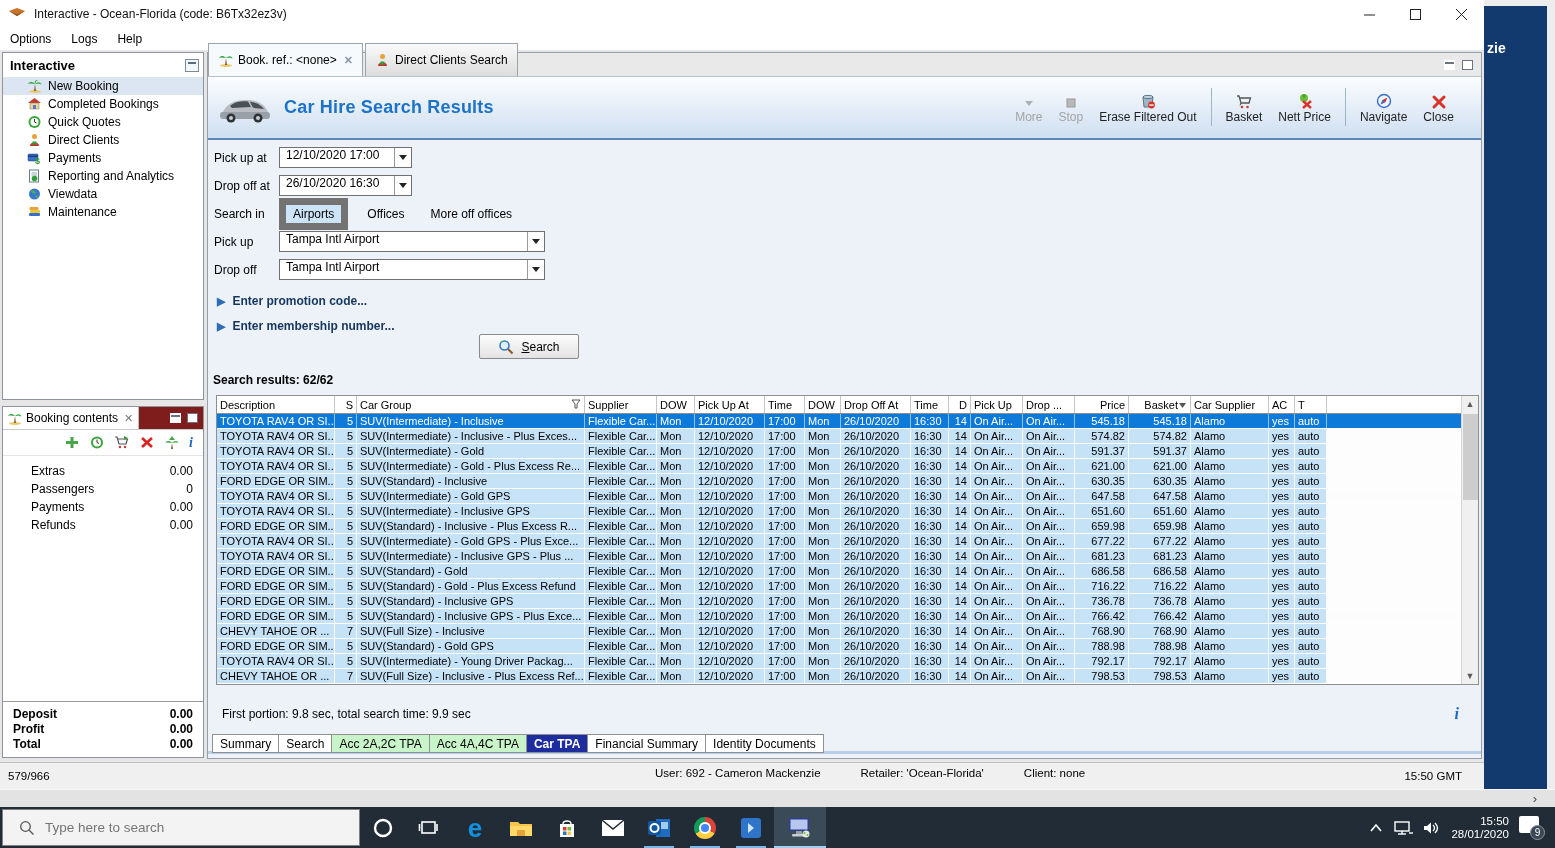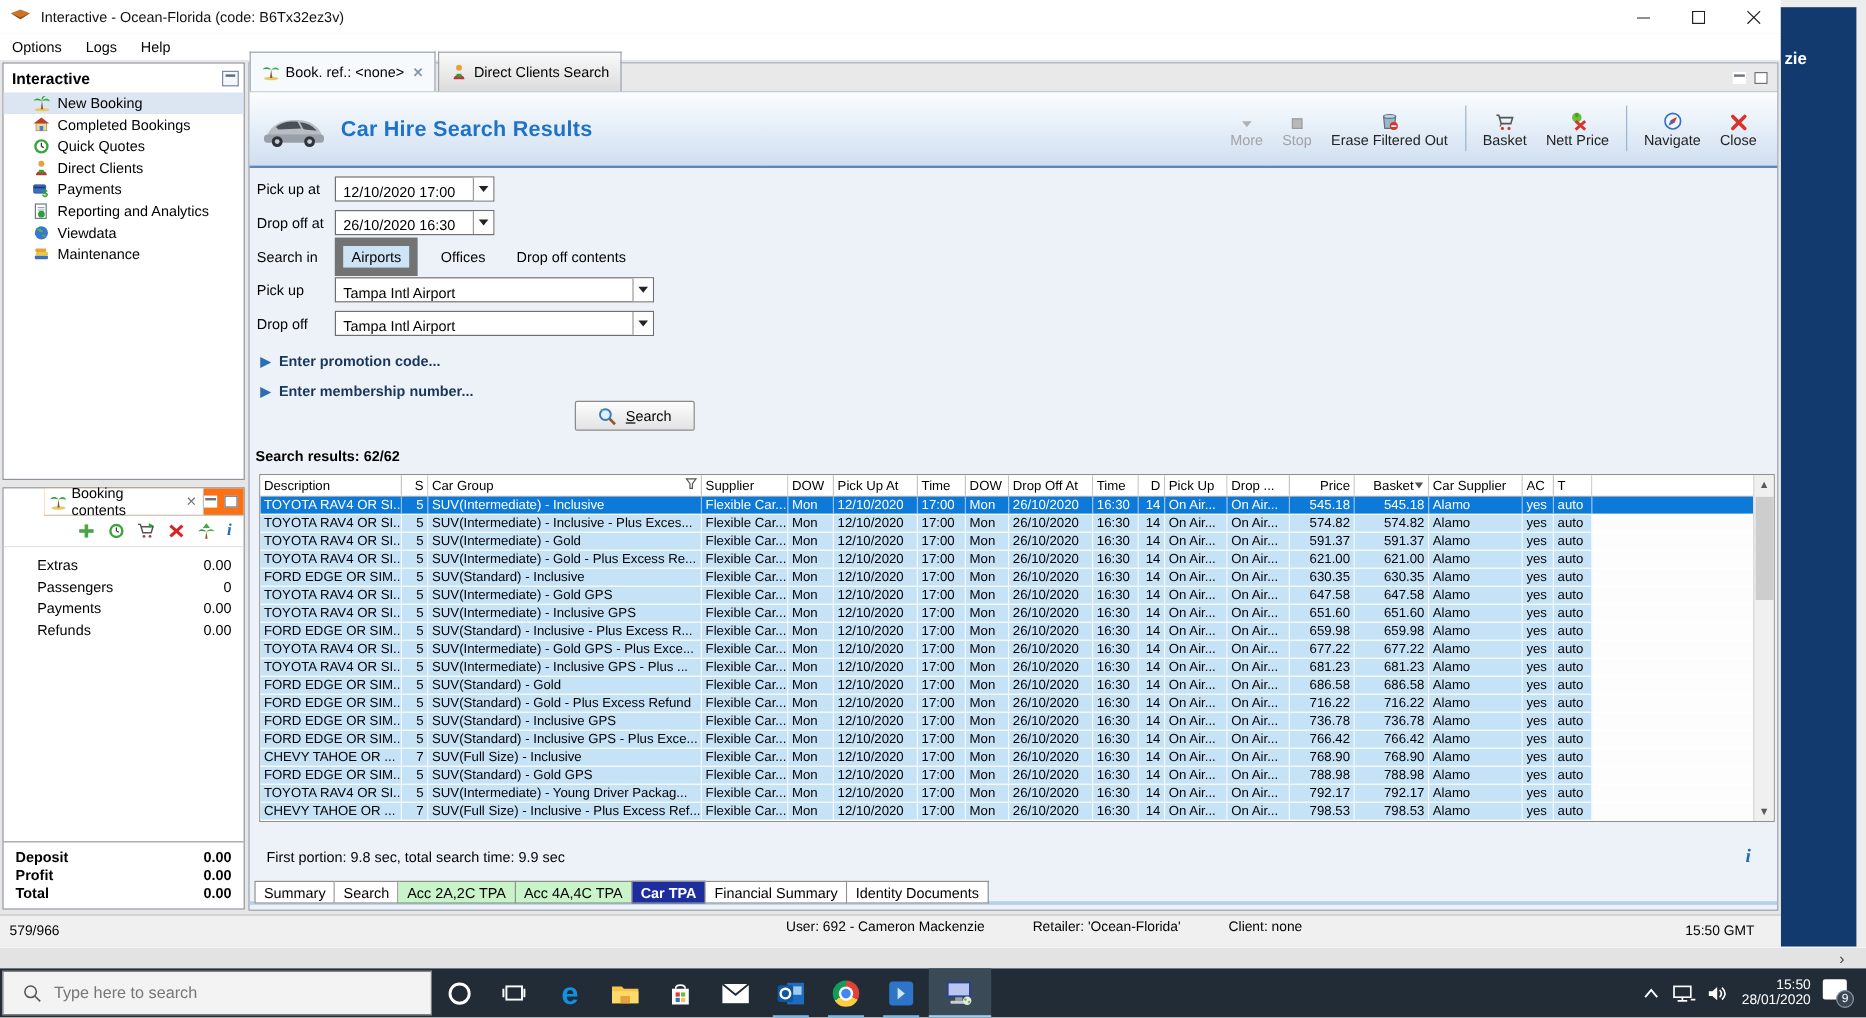--- a/index.html
+++ b/index.html
@@ -28,21 +28,21 @@
   .sidebar-panel { left:2px; top:2px; width:202px; height:348px; background:#fff; border:1px solid #8f949c; }
   .sb-header { height:24px; display:flex; align-items:center; padding:0 4px 0 7px; font-weight:bold; font-size:13px; }
   .collapse-btn { margin-left:auto; width:14px; height:13px; border:1px solid #7d8a99; background:#f4f7fb; position:relative; }
   .collapse-btn::after { content:""; position:absolute; left:2px; right:2px; top:2px; height:2px; background:#5a6b7d; }
   .sb-item { height:18px; display:flex; align-items:center; padding-left:24px; white-space:nowrap; }
   .sb-item.selected { background:#dce6f2; }
   .sb-item .ic { width:15px; height:14px; margin-right:6px; flex:0 0 auto; }
 
   
   .booking-panel { left:2px; top:356px; width:202px; height:352px; background:#fff; border:1px solid #8f949c; display:flex; flex-direction:column; }
-  .bc-tabrow { height:23px; display:flex; align-items:center; background:#f97316; border-bottom:1px solid #c9c9c9;margin-left:34px; }
+  .bc-tabrow { height:23px; display:flex; align-items:center; background:#7f1d1d; border-bottom:1px solid #c9c9c9; }
   .bc-tab { height:100%; display:flex; align-items:center; background:#fff; border-right:1px solid #c0c0c0; padding:0 5px 0 4px; }
   .bc-tab .ic { width:15px; height:14px; margin-right:4px; }
   .bc-close { margin-left:6px; color:#777; font-size:11px; }
   .bc-winbtns { margin-left:auto; display:flex; gap:6px; padding-right:5px; }
   .mini-box { width:11px; height:10px; border:1px solid #6a737e; position:relative; background:#fff; }
   .mini-box.min { border:none; }
   .mini-box.min::after{ content:""; position:absolute; left:1px; right:1px; top:2px; height:2px; background:#6a737e; }
   .bc-toolbar { height:26px; display:flex; align-items:center; justify-content:flex-end; gap:9px; padding-right:10px; border-bottom:1px solid #e3e3e3; }
   .bc-toolbar .tbic { width:16px; height:15px; }
   .bc-rows { padding:6px 0 0 0; }
@@ -59,31 +59,31 @@
   .mdi-tab { height:23px; display:flex; align-items:center; padding:16px 9px; border:1px solid #9aa3b0; border-bottom:none; background:linear-gradient(#fafafa,#dcdcdc); margin-right:2px; font-size:12px; white-space:nowrap; }
   .mdi-tab.active { background:#f7fafd; height:24px; }
   .mdi-tab .ic { width:15px; height:14px; margin-right:5px; }
   .tab-close { margin-left:7px; color:#8a97a5; font-size:11px; font-weight:bold; }
   .mdi-winbtns { margin-left:auto; display:flex; gap:7px; padding:0 8px 6px 0; }
 
   
   .cr-header { height:63px; background:linear-gradient(#fbfdfe,#cfdff1); border-bottom:2px solid #5d87b8; display:flex; align-items:center; }
   .car-art { margin-left:10px; width:52px; height:32px; }
   .cr-title { margin-left:14px; font-size:18px; font-weight:600; color:#1e73c8; letter-spacing:.2px; }
-  .cr-toolbar { margin-left:auto; display:flex; align-items:flex-end; padding-right:10px; gap:2px; }
+  .cr-toolbar { margin-left:auto; display:flex; align-items:flex-end; padding-right:20px; gap:2px; }
   .tbtn { display:flex; flex-direction:column; align-items:center; padding:3px 7px 4px 7px; font-size:12px; color:#222; }
   .tbtn .ticon { height:18px; display:flex; align-items:flex-end; }
   .tbtn.disabled { color:#a3a3a3; }
   .tsep { width:1px; height:38px; background:#9db4cd; margin:0 5px 2px 5px; }
 
   
   .form-area { height:255px; padding:7px 0 0 6px; position:relative; }
   .form-row { display:flex; align-items:center; height:21px; margin-bottom:7px; }
   .form-row .lbl { width:65px; flex:0 0 auto; }
-  .combo { display:flex; border:1px solid #707070; background:#fff; height:21px; align-items:flex-end; }
+  .combo { display:flex; border:1px solid #707070; background:#fff; height:21px; align-items:flex-start; }
   .combo .cv { padding:0 6px; flex:1; white-space:nowrap; }
   .combo .cbtn { width:17px; height:100%; border-left:1px solid #9a9a9a; display:flex; align-items:center; justify-content:center; background:#fdfdfd; }
   .combo .cbtn i { width:0; height:0; border-left:4px solid transparent; border-right:4px solid transparent; border-top:5px solid #222; }
   .combo.w-date { width:133px; }
   .combo.w-air { width:266px; }
   .seg { display:flex; align-items:center; gap:12px; }
   .seg .opt { padding:2px 7px; }
   .seg .opt.selected { background:#cde3f6; border:7px solid #737373; }
   .linkrow { display:flex; align-items:center; margin:0 0 9px 3px; height:16px; color:#17365d; font-weight:bold; }
   .linkrow .arr { color:#2e6db5; margin-right:7px; font-size:11px; }
@@ -474,21 +474,21 @@
           <span class="cbtn">
               <i></i>
             </span>
         </div>
       </div>
       <div class="form-row">
         <span class="lbl">Search in</span>
         <div class="seg">
           <span class="opt selected">Airports</span>
           <span class="opt">Offices</span>
-          <span class="opt">Drop off contents</span>
+          <span class="opt">More off offices</span>
         </div>
       </div>
       <div class="form-row">
         <span class="lbl">Pick up</span>
         <div class="combo w-air">
           <span class="cv">Tampa Intl Airport</span>
           <span class="cbtn">
               <i></i>
             </span>
         </div>

